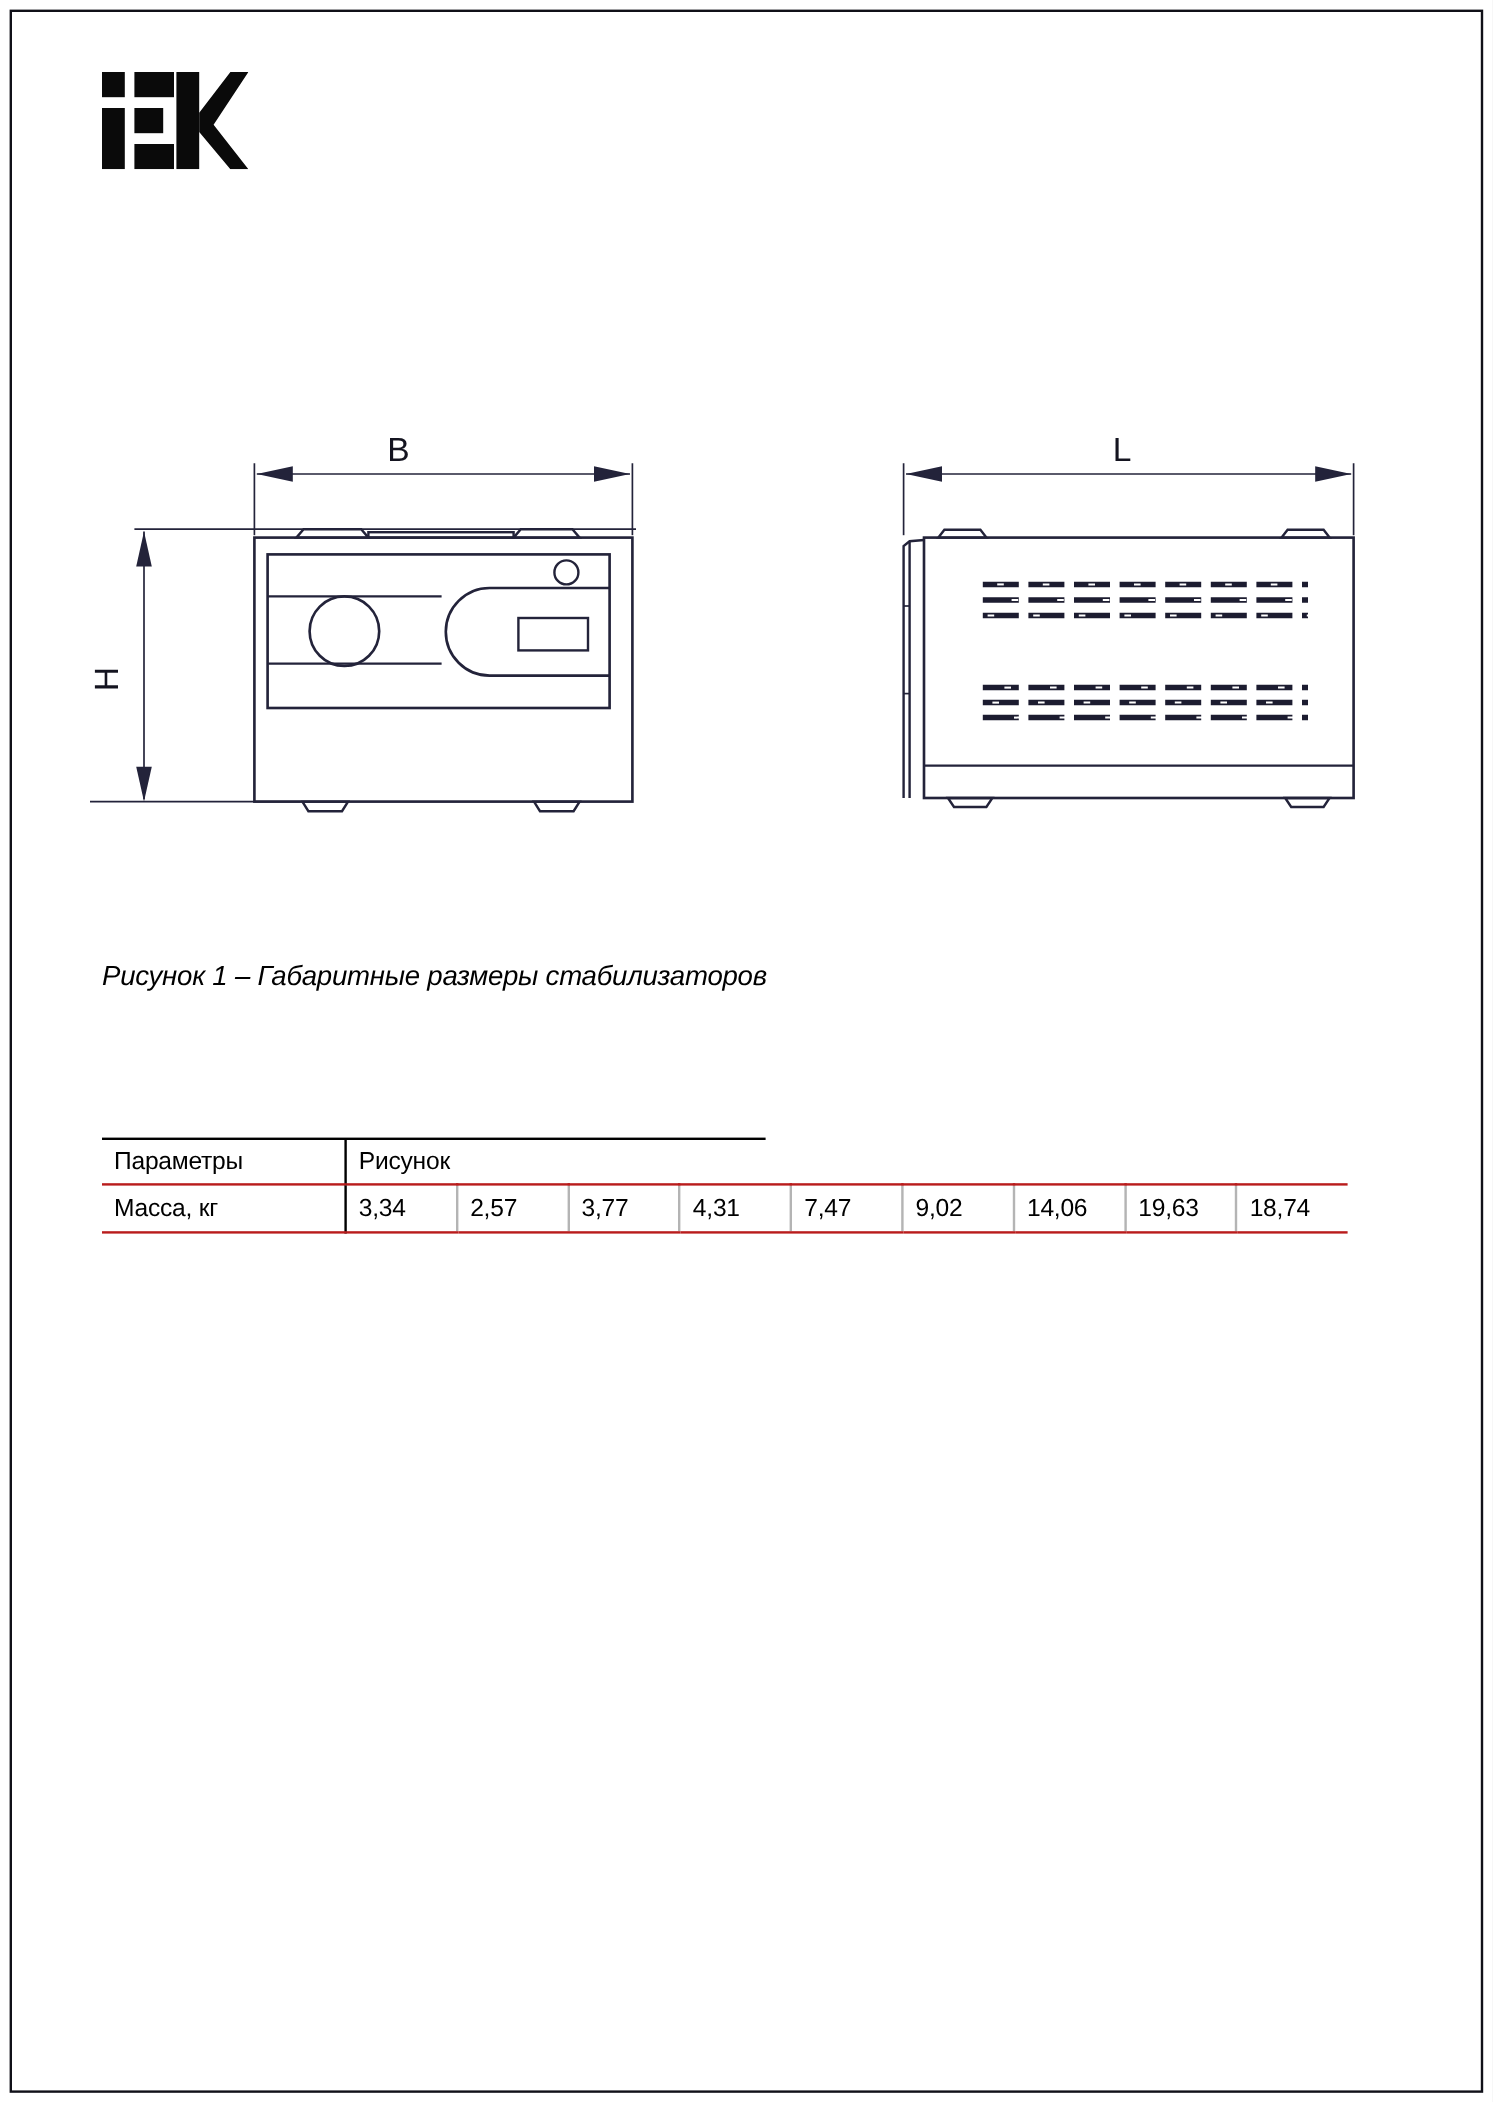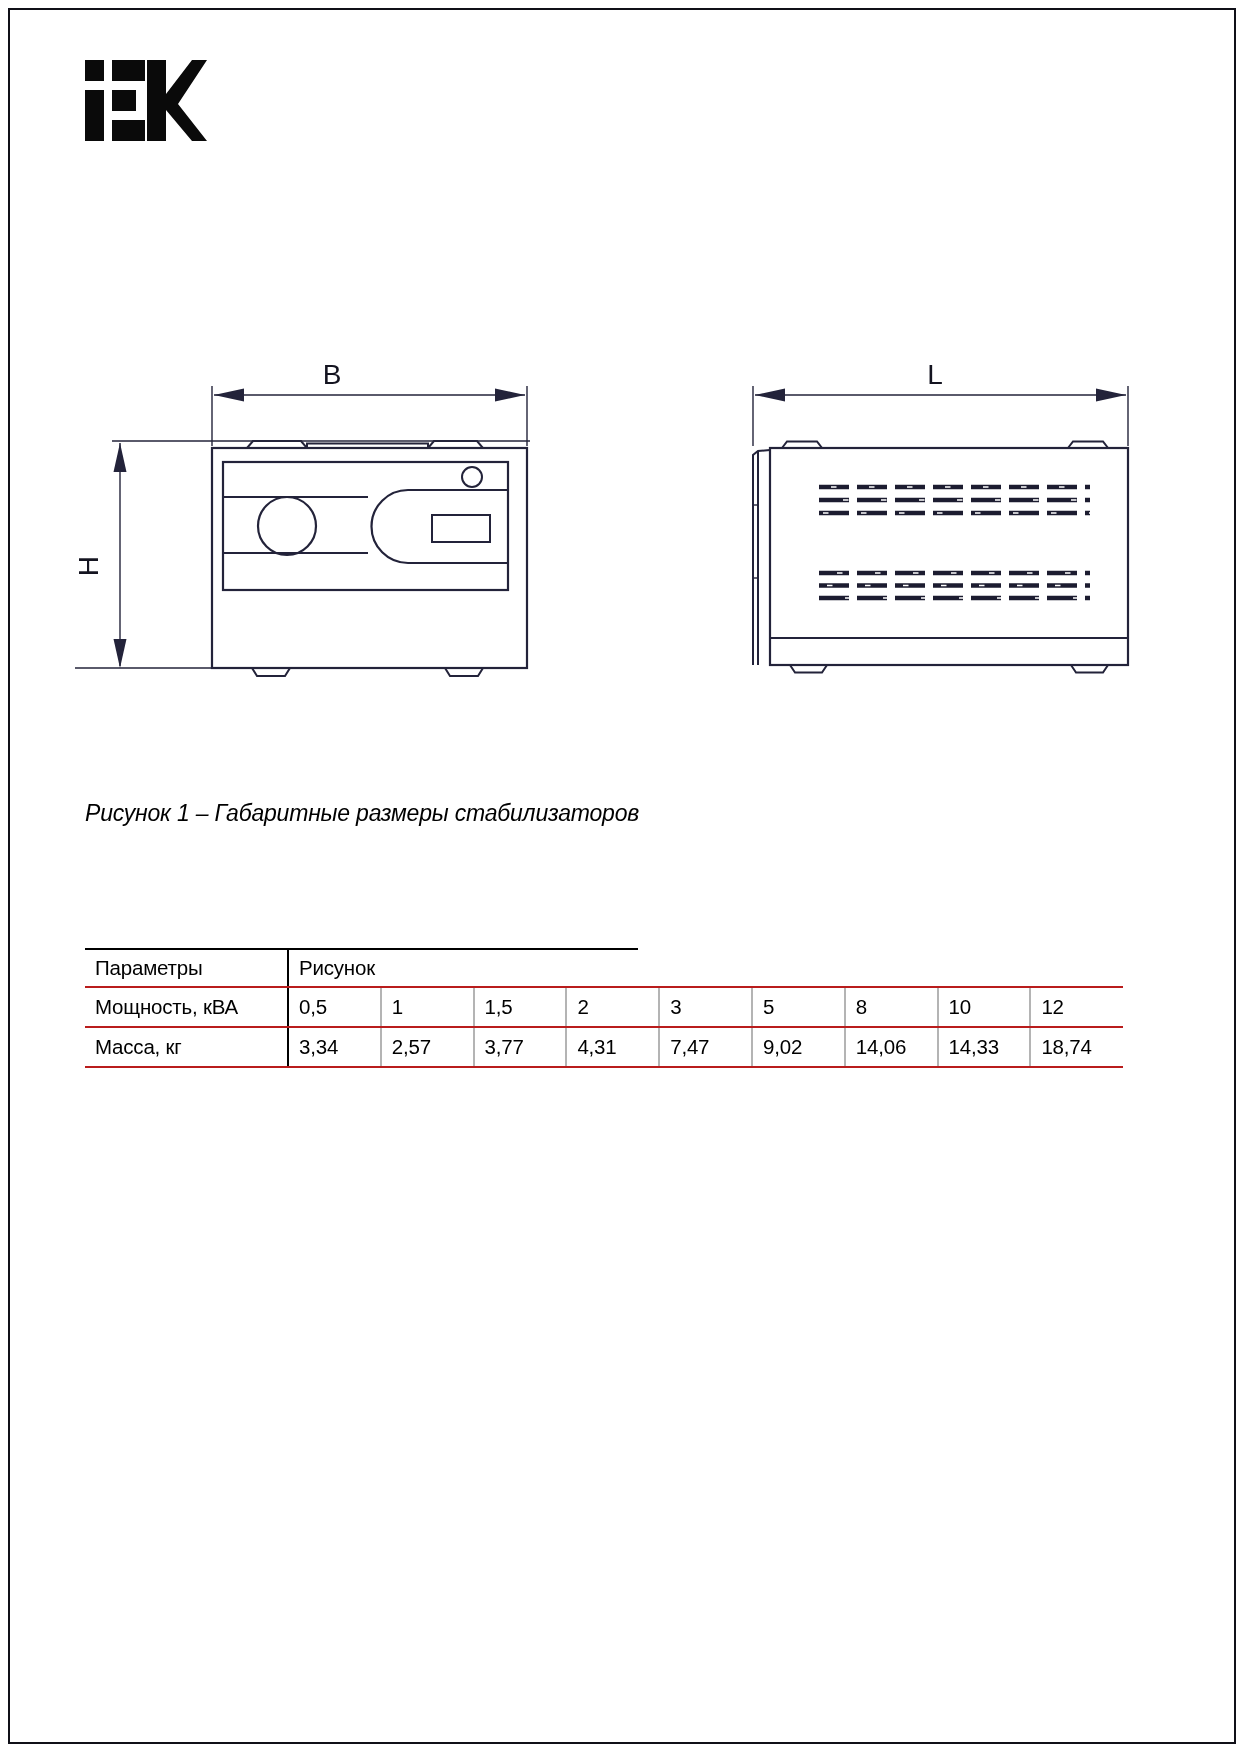--- a/index.html
+++ b/index.html
@@ -148,38 +148,26 @@
         <col class="c-val">
         <col class="c-val">
         <col class="c-val">
     </colgroup>
     <tbody>
       <tr>
         <th class="pcol">Параметры</th>
         <th class="vhead" colspan="9">Рисунок</th>
       </tr>
       <tr>
-        <td class="pcol">Мощность, кВА</td>
-        <td class="vcell">0,5</td>
-        <td class="vcell">1</td>
-        <td class="vcell">1,5</td>
-        <td class="vcell">2</td>
-        <td class="vcell">3</td>
-        <td class="vcell">5</td>
-        <td class="vcell">8</td>
-        <td class="vcell">10</td>
-        <td class="vcell">12</td>
-      </tr>
-      <tr>
         <td class="pcol">Масса, кг</td>
         <td class="vcell">3,34</td>
         <td class="vcell">2,57</td>
         <td class="vcell">3,77</td>
         <td class="vcell">4,31</td>
         <td class="vcell">7,47</td>
         <td class="vcell">9,02</td>
         <td class="vcell">14,06</td>
-        <td class="vcell">14,33</td>
+        <td class="vcell">19,63</td>
         <td class="vcell">18,74</td>
       </tr>
     </tbody>
   </table>
 </div>
 
 </body></html>

